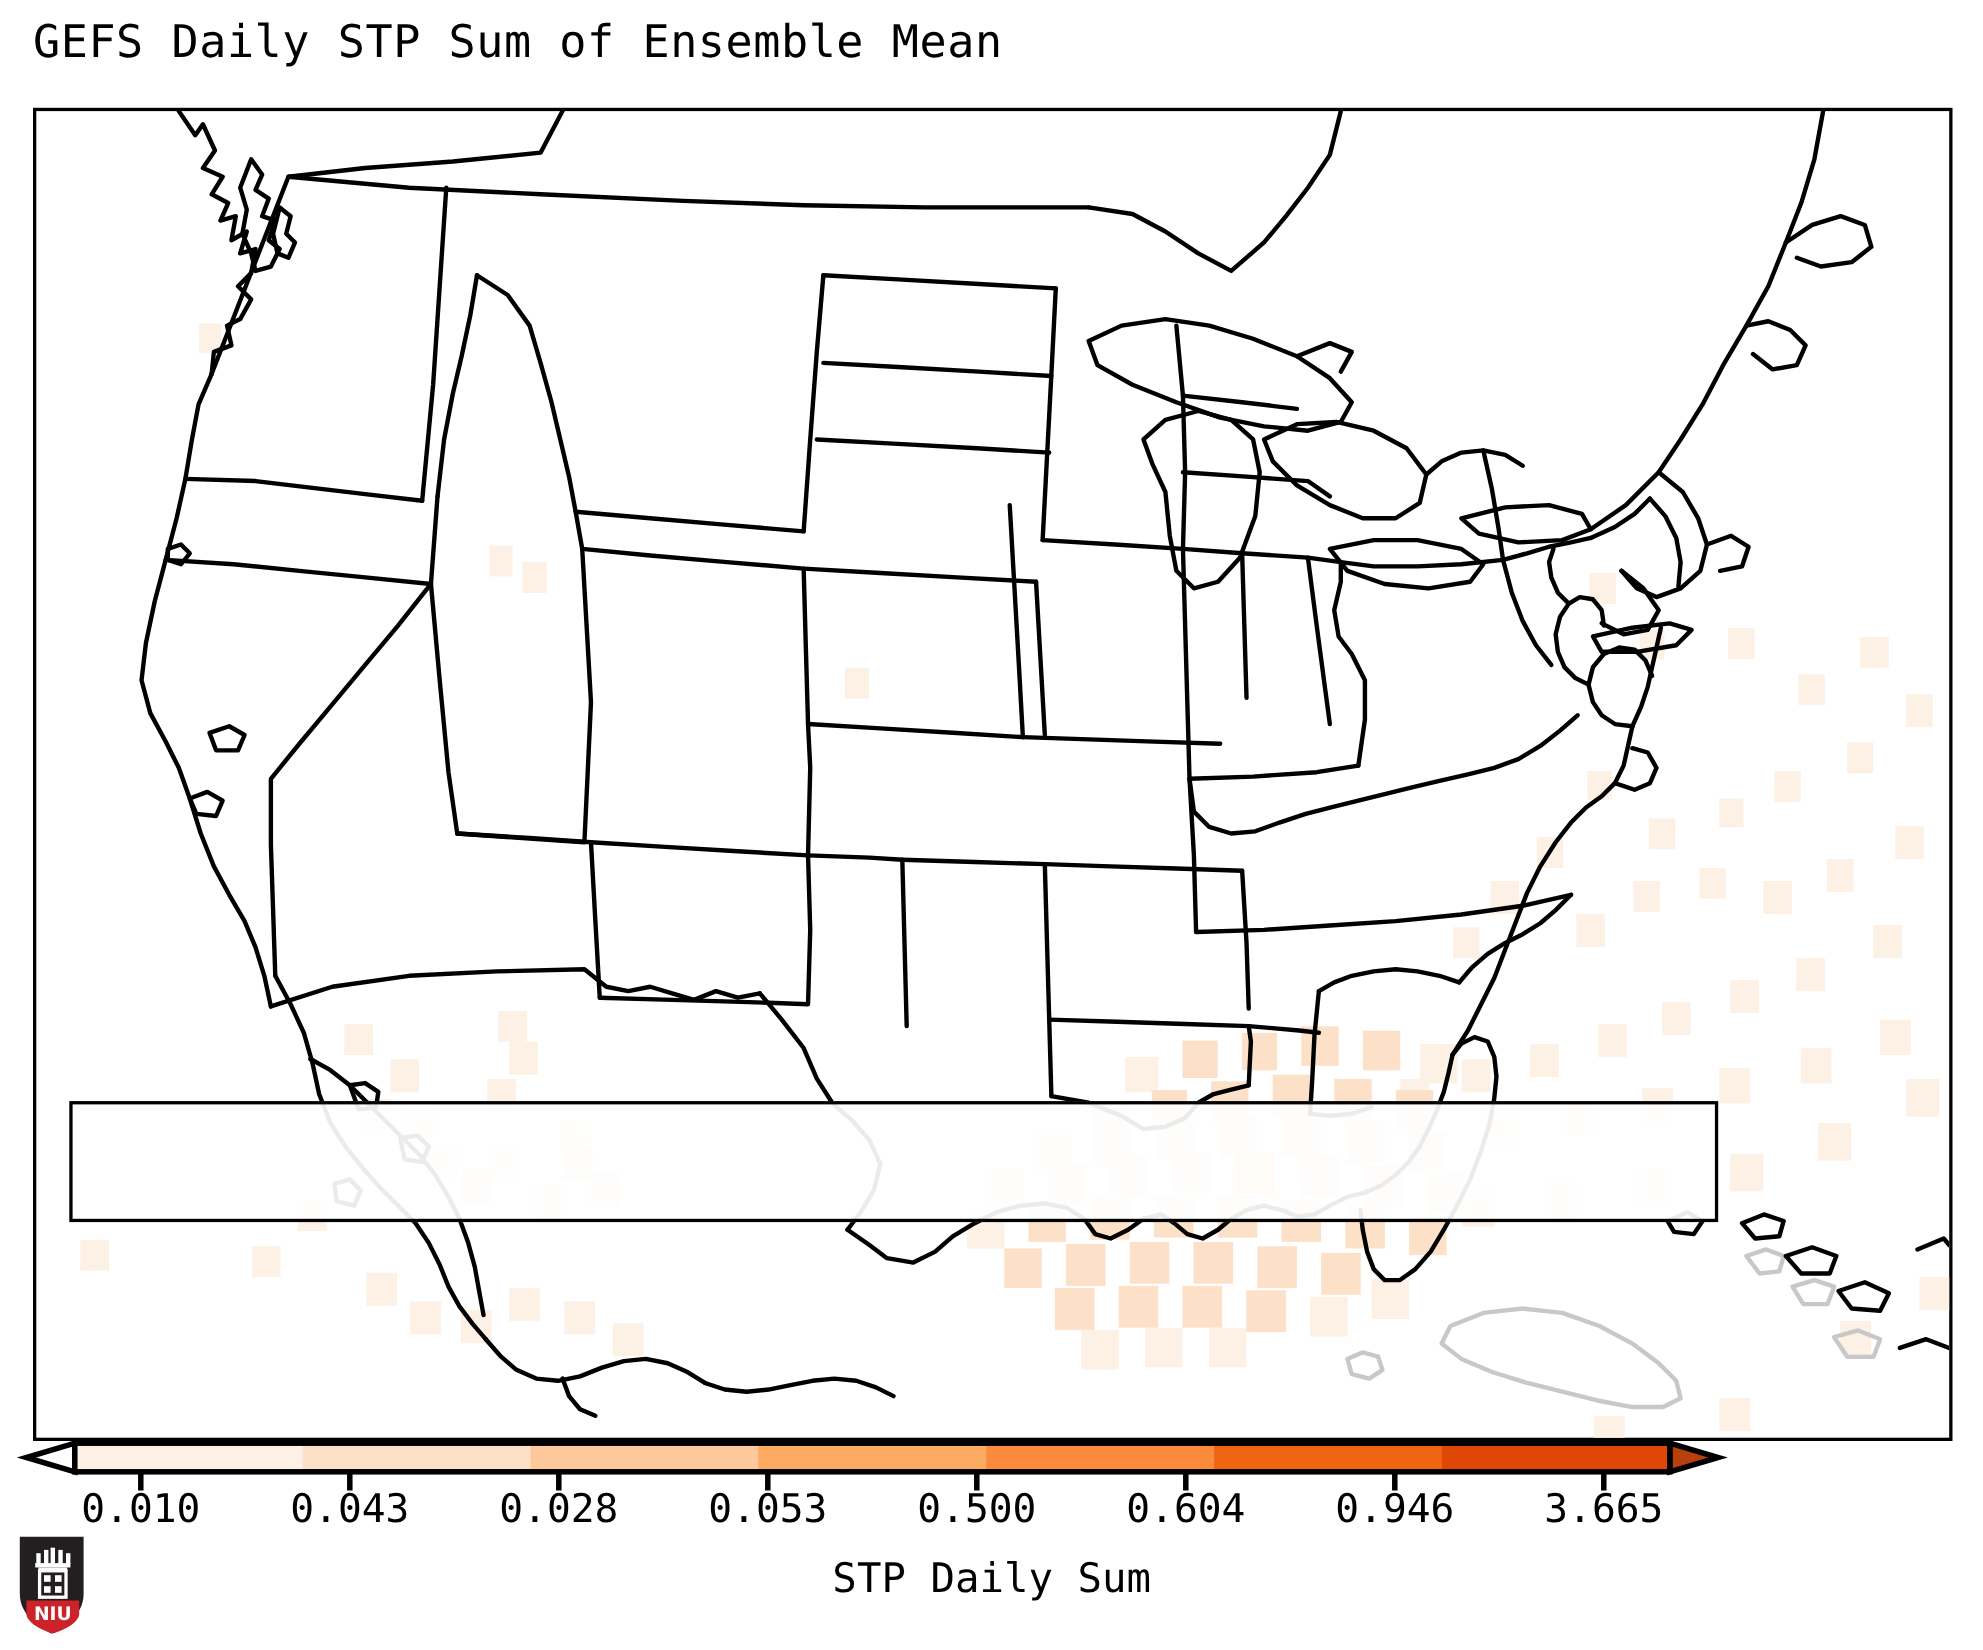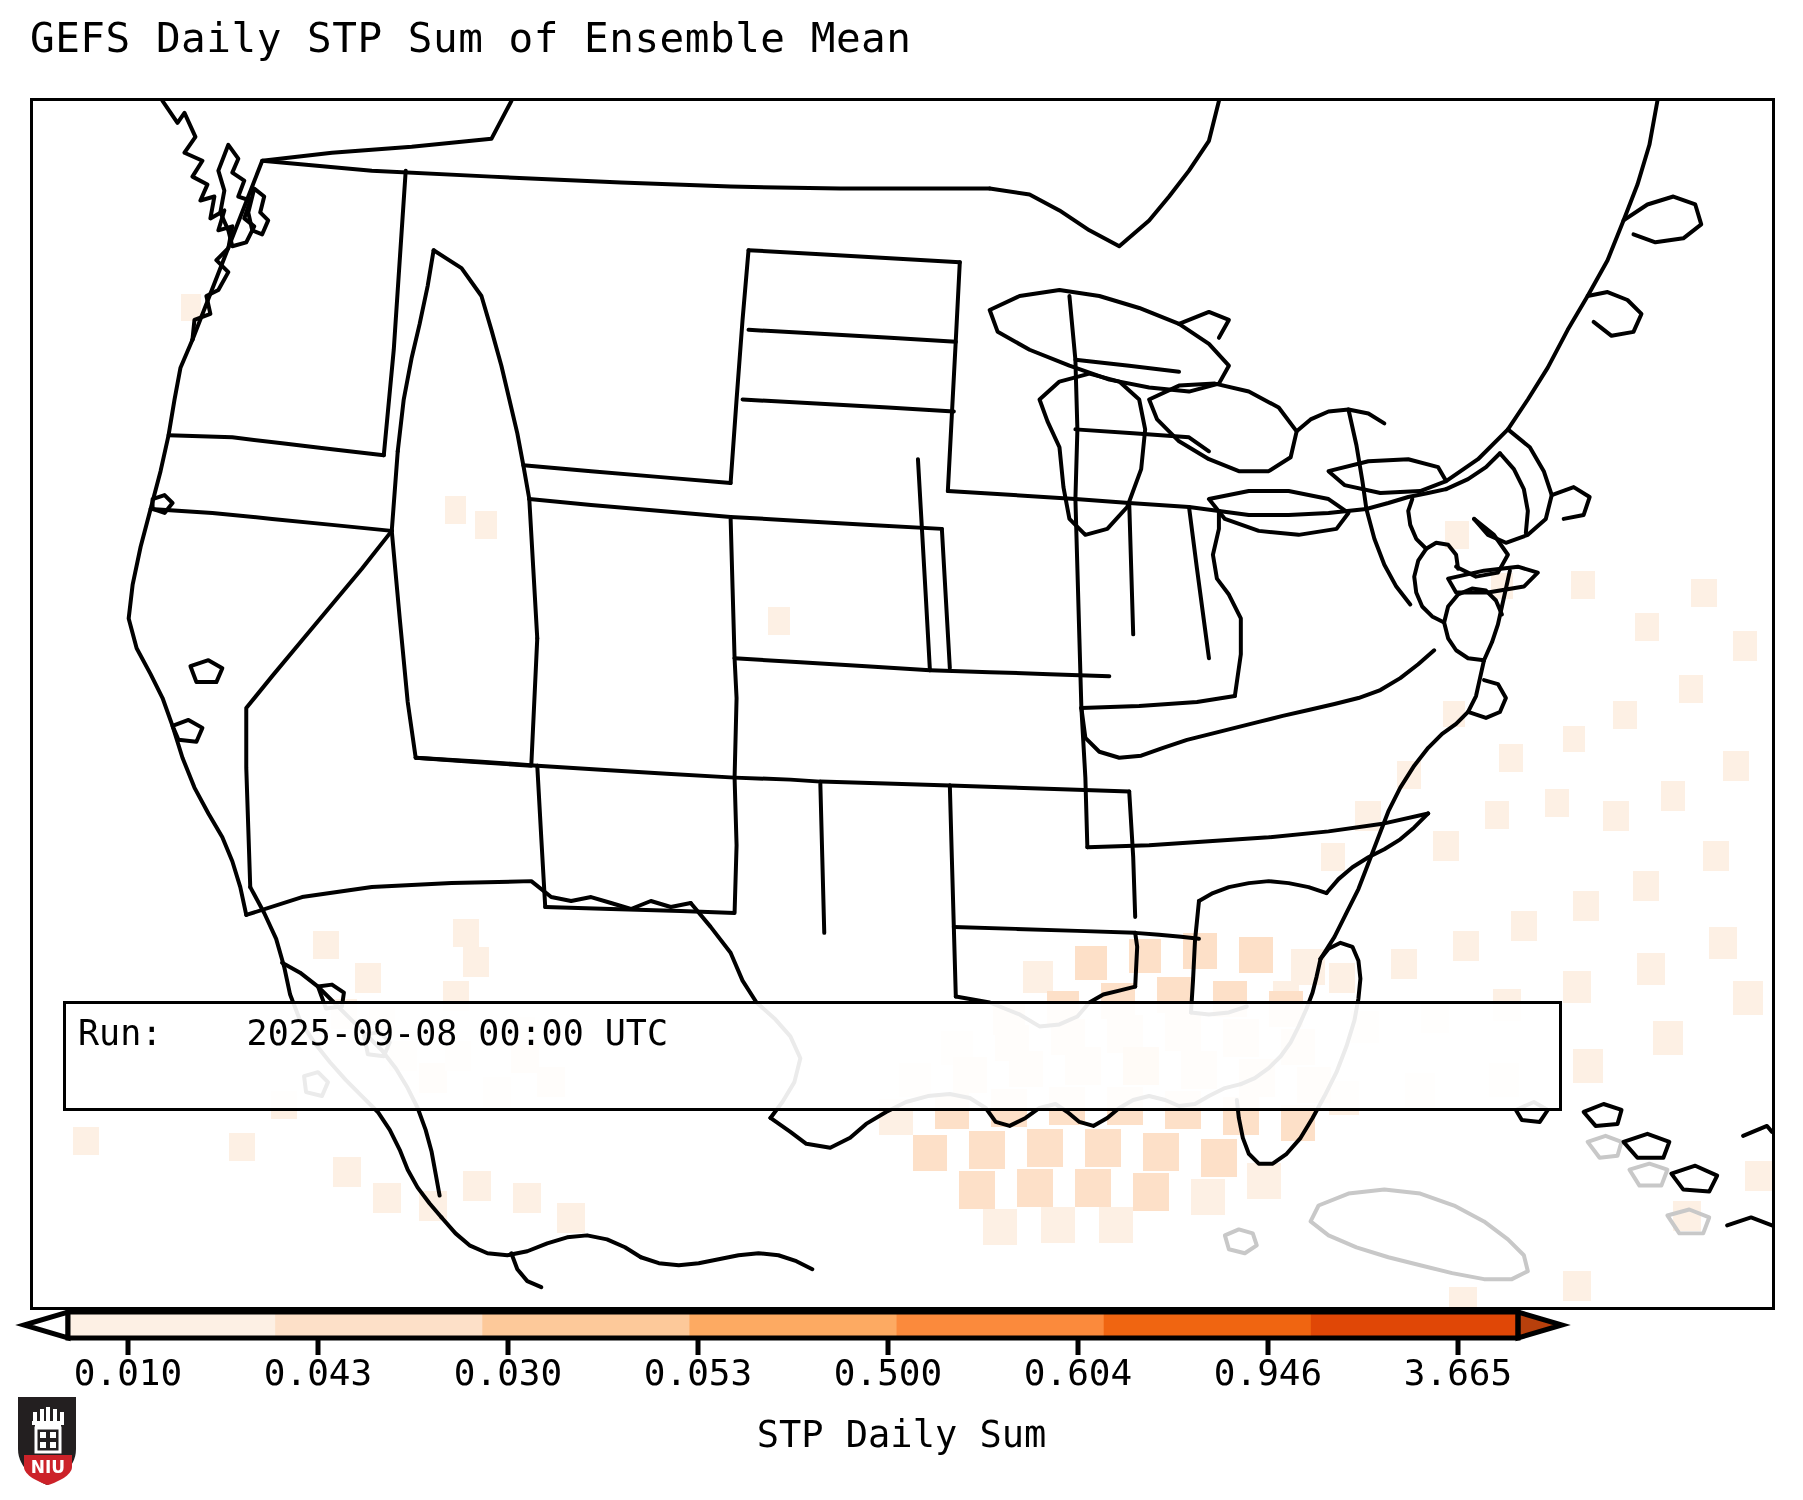--- a/index.html
+++ b/index.html
@@ -459,21 +459,20 @@
       <path d="M1556 1016 L1576 1008 L1594 1014 L1590 1028 L1568 1030 Z"></path>
       <path d="M1596 1046 L1620 1038 L1642 1046 L1636 1062 L1610 1062 Z"></path>
       <path d="M1644 1078 L1668 1070 L1690 1080 L1682 1096 L1656 1094 Z"></path>
       <path d="M1700 1130 L1724 1122 L1745 1130"></path>
       <path d="M1716 1040 L1740 1030 L1745 1036"></path>
       <path d="M1488 1014 L1506 1006 L1520 1014 L1512 1026 L1494 1024 Z"></path>
     </g>
   </svg>
 
   <div id="info-box">
-    <div class="info-line">Run:    2025-09-08 00:00 UTC</div>
   </div>
 </div>
 
 <div id="cbar-wrap">
   <svg id="cbar-svg" width="1803" height="100">
     <g id="cbar-segments">
         <polygon points="68,7 68,33 24,20" fill="#ffffff" stroke="#000" stroke-width="5" stroke-linejoin="miter"></polygon>
         <rect x="68" y="7" width="207.74285714285713" height="26" fill="#fdf0e4"></rect>
         <rect x="275.1428571428571" y="7" width="207.74285714285713" height="26" fill="#fde0c8"></rect>
         <rect x="482.2857142857143" y="7" width="207.74285714285713" height="26" fill="#fdc99a"></rect>
@@ -492,21 +491,21 @@
         <line x1="888" y1="33" x2="888" y2="50" stroke="#000" stroke-width="5"></line>
         <line x1="1078" y1="33" x2="1078" y2="50" stroke="#000" stroke-width="5"></line>
         <line x1="1268" y1="33" x2="1268" y2="50" stroke="#000" stroke-width="5"></line>
         <line x1="1458" y1="33" x2="1458" y2="50" stroke="#000" stroke-width="5"></line>
       </g>
   </svg>
 </div>
 <div id="cbar-ticklabels">
     <div class="ticklabel" style="left: 128px;">0.010</div>
     <div class="ticklabel" style="left: 318px;">0.043</div>
-    <div class="ticklabel" style="left: 508px;">0.030</div>
+    <div class="ticklabel" style="left: 508px;">0.028</div>
     <div class="ticklabel" style="left: 698px;">0.053</div>
     <div class="ticklabel" style="left: 888px;">0.500</div>
     <div class="ticklabel" style="left: 1078px;">0.604</div>
     <div class="ticklabel" style="left: 1268px;">0.946</div>
     <div class="ticklabel" style="left: 1458px;">3.665</div>
   </div>
 <div id="cbar-axis-label">STP Daily Sum</div>
 
 <svg id="niu-logo" viewBox="0 0 62 92">
   <path d="M2 2 H60 V54 C60 74 40 86 31 90 C22 86 2 74 2 54 Z" fill="#231f20"></path>

